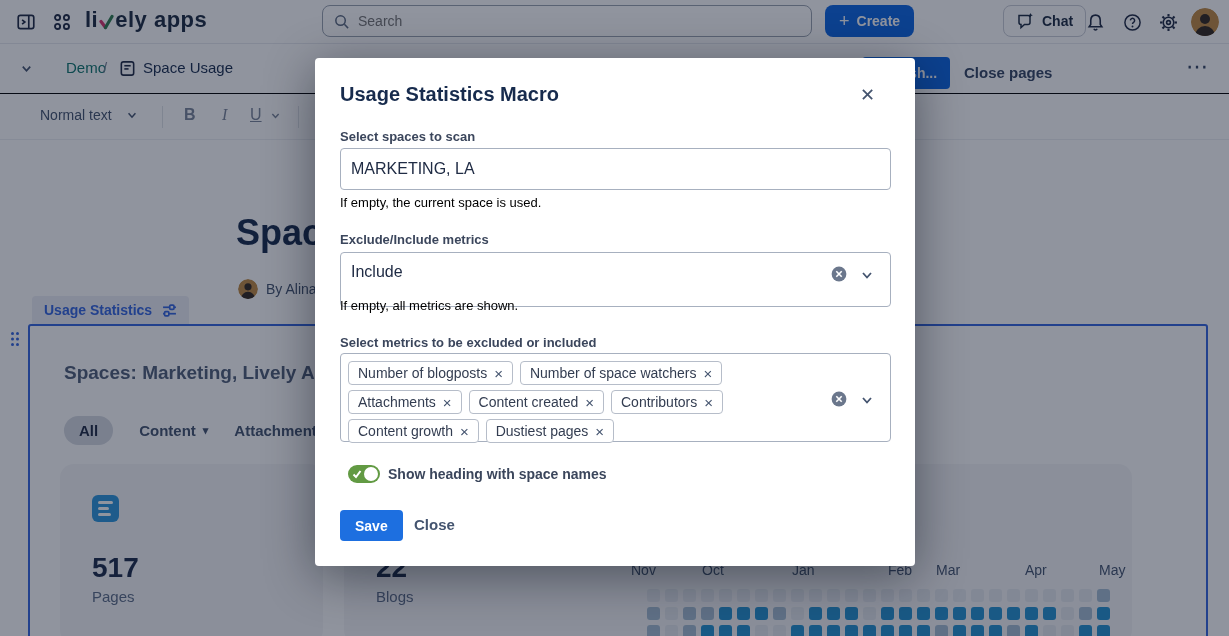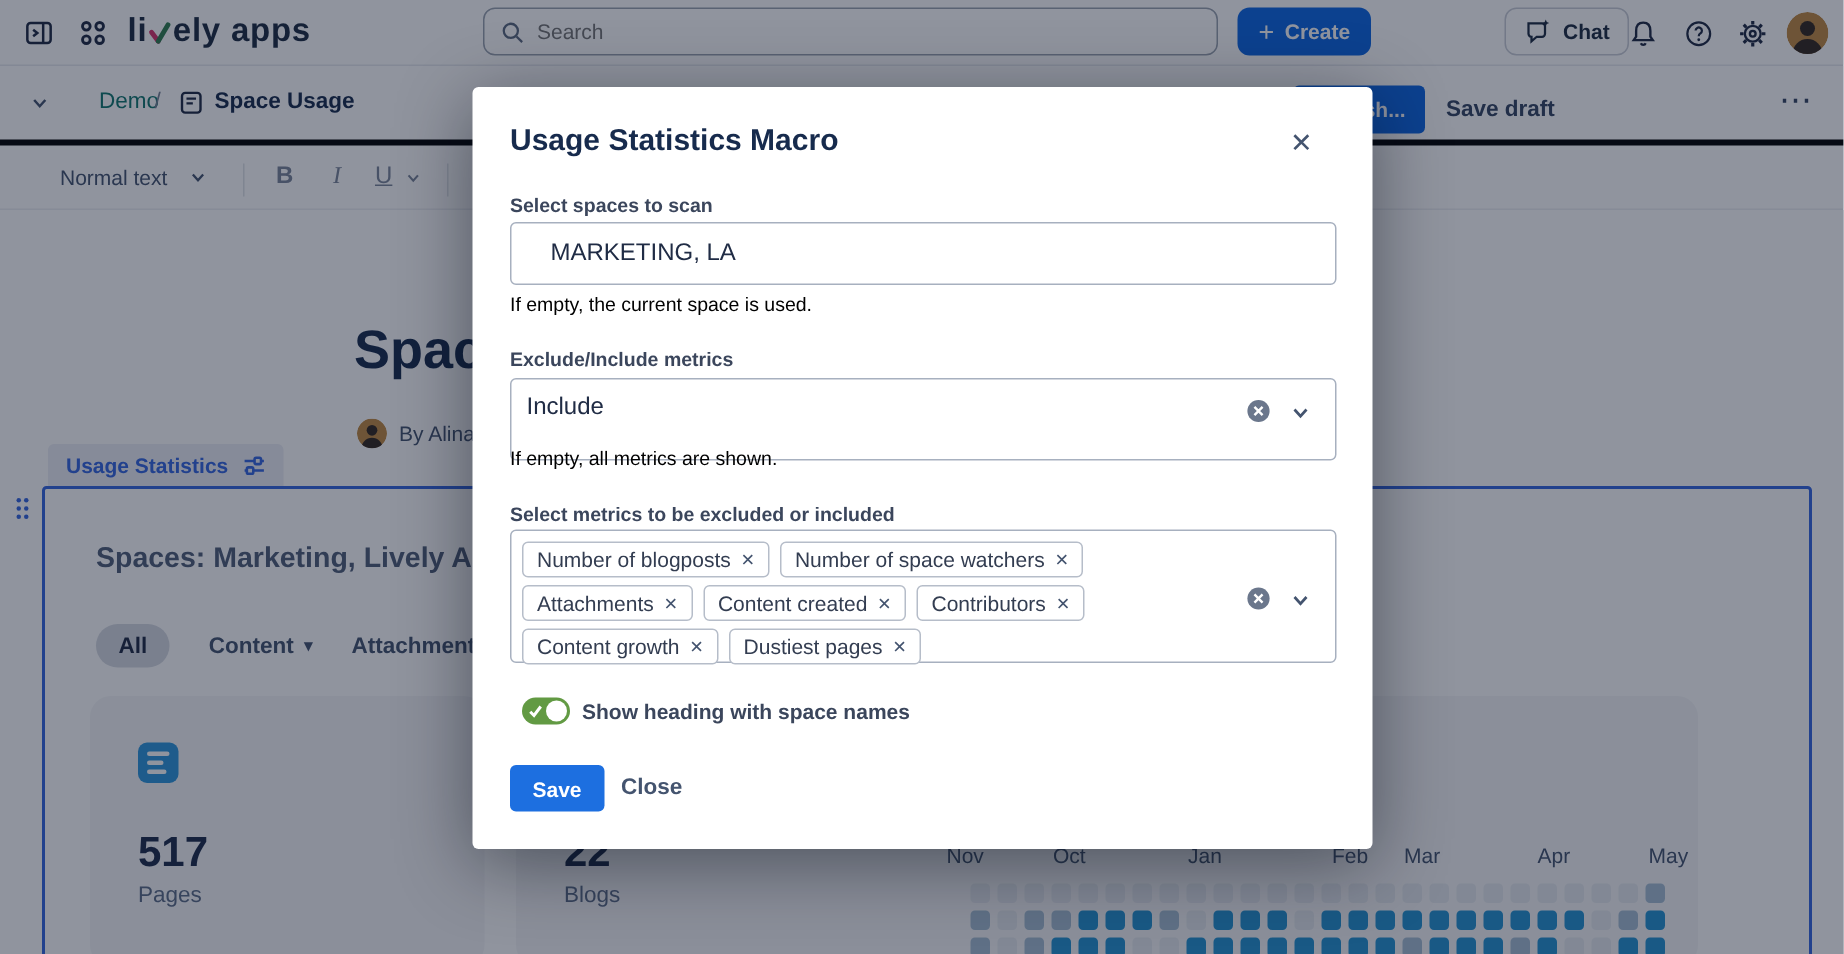--- a/index.html
+++ b/index.html
@@ -18,31 +18,31 @@
   .btn-create .plus { font-size:18px; font-weight:400; }
   .btn-chat { position:absolute; left:1003px; top:5px; height:32px; padding:0 12px; background:#fff; color:#1c2b42; border:1px solid #c9cdd6; border-radius:8px; font-size:14px; font-weight:700; display:flex; align-items:center; gap:7px; cursor:pointer; font-family:inherit; }
   .avatar { position:absolute; left:1191px; top:8px; width:28px; height:28px; border-radius:50%; overflow:hidden; cursor:pointer; }
 
   
   .crumbs { position:absolute; left:0; top:44px; width:1229px; height:49px; background:#fff; z-index:1; }
   .crumbs .chev { position:absolute; left:20px; top:18px; color:#44546f; cursor:pointer; }
   .crumb-demo { position:absolute; left:66px; top:15px; font-size:15px; color:#0f766e; cursor:pointer; }
   .crumb-sep { position:absolute; left:103px; top:15px; font-size:15px; color:#758195; }
   .crumb-doc { position:absolute; left:119px; top:16px; color:#1f2a44; }
-  .crumb-cur { position:absolute; left:143px; top:15px; font-size:15px; font-weight:700; color:#172b4d; cursor:pointer; }
+  .crumb-cur { position:absolute; left:143px; top:15px; font-size:15px; font-weight:400; color:#172b4d; cursor:pointer; }
   .btn-publish { position:absolute; left:862px; top:13px; height:32px; width:88px; background:#0c66e4; color:#fff; border:none; border-radius:4px; font-size:14px; font-weight:700; cursor:pointer; font-family:inherit; }
   .btn-closedraft { position:absolute; left:964px; top:20px; font-size:15px; font-weight:700; color:#344563; background:none; border:none; cursor:pointer; font-family:inherit; }
   .share-group { position:absolute; left:1062px; top:13px; height:33px; border:1px solid #c9cdd6; border-radius:4px; display:flex; align-items:center; }
   .share-main { display:flex; align-items:center; gap:7px; padding:0 12px; font-size:15px; font-weight:700; color:#172b4d; cursor:pointer; }
   .share-div { width:1px; height:33px; background:#c9cdd6; }
   .share-link { padding:0 10px; cursor:pointer; color:#1f2a44; }
   .btn-more { position:absolute; left:1186px; top:10px; font-size:22px; letter-spacing:1px; color:#344563; background:none; border:none; cursor:pointer; font-family:inherit; }
 
   
-  .toolbar { position:absolute; left:0; top:93px; width:1229px; height:47px; background:#fff; border-top:4px solid #000000; border-bottom:1px solid #eceef2; z-index:1; }
+  .toolbar { position:absolute; left:0; top:93px; width:1229px; height:47px; background:#fff; border-top:1px solid #000000; border-bottom:1px solid #eceef2; z-index:1; }
   .tb-style { position:absolute; left:40px; top:13px; display:flex; align-items:center; gap:14px; font-size:14px; color:#44546f; cursor:pointer; }
   .tb-sep { position:absolute; top:12px; width:1px; height:22px; background:#e0e3e8; }
   .tb-b { position:absolute; left:184px; top:12px; font-size:16px; font-weight:700; color:#7a8599; cursor:pointer; }
   .tb-i { position:absolute; left:222px; top:12px; font-size:16px; font-style:italic; font-family:"Liberation Serif", serif; color:#7a8599; cursor:pointer; }
   .tb-u { position:absolute; left:250px; top:12px; font-size:16px; text-decoration:underline; color:#7a8599; cursor:pointer; display:flex; gap:8px; align-items:center; }
 
   
   .page-title { position:absolute; left:236px; top:212px; font-size:36px; font-weight:700; color:#172b4d; }
   .byline { position:absolute; left:238px; top:279px; display:flex; align-items:center; gap:8px; font-size:14px; color:#44546f; }
   .byline .avatar-s { width:20px; height:20px; border-radius:50%; overflow:hidden; }
@@ -66,21 +66,21 @@
   .month { position:absolute; top:98px; font-size:14px; color:#44546f; }
   .cell { position:absolute; width:13px; height:13px; border-radius:3px; }
 
   
   .overlay { position:absolute; inset:0; background:rgba(12,22,44,0.46); z-index:5; }
   .modal { position:absolute; left:315px; top:58px; width:600px; height:508px; background:#fff; border-radius:4px; box-shadow:0 10px 50px rgba(3,8,20,.45); z-index:10; }
   .m-title { position:absolute; left:25px; top:25px; font-size:20px; font-weight:700; color:#172b4d; }
   .m-close { position:absolute; left:545px; top:26px; font-size:18px; color:#44546f; background:none; border:none; cursor:pointer; font-family:inherit; }
   .m-label { position:absolute; font-size:13px; font-weight:700; color:#3b465c; }
   .m-help { position:absolute; font-size:13px; color:#000000; }
-  .m-input { position:absolute; left:25px; width:551px; height:42px; border:1px solid #a7b0bf; border-radius:4px; font-size:16px; color:#202c45; padding:0 26px; font-family:inherit; outline:none; background:#fff; }
+  .m-input { position:absolute; left:25px; width:551px; height:42px; border:1px solid #a7b0bf; border-radius:4px; font-size:16px; color:#202c45; padding:0 10px; font-family:inherit; outline:none; background:#fff; }
   .m-selectbox { position:absolute; left:25px; width:551px; border:1px solid #a7b0bf; border-radius:4px; background:#fff; cursor:pointer; }
   .sel-value { position:absolute; left:10px; top:10px; font-size:16px; color:#202c45; }
   .clear-ic { position:absolute; cursor:pointer; }
   .chev-ic { position:absolute; cursor:pointer; color:#44546f; }
   .tagwrap { position:absolute; left:7px; top:7px; width:480px; display:flex; flex-wrap:wrap; gap:5px 7px; }
   .tag { display:flex; align-items:center; gap:7px; height:24px; border:1px solid #b6bdc9; border-radius:4px; padding:0 9px; font-size:14px; color:#333d51; background:#fff; cursor:default; }
   .tag .tx { color:#44546f; cursor:pointer; font-size:15px; }
   .toggle-row { position:absolute; left:33px; top:407px; display:flex; align-items:center; gap:8px; }
   .toggle { width:32px; height:18px; border-radius:10px; background:#629a43; position:relative; cursor:pointer; }
   .toggle .knob { position:absolute; right:2px; top:2px; width:14px; height:14px; background:#fff; border-radius:50%; }
@@ -186,21 +186,21 @@
   <span class="crumb-sep">/</span>
   <span class="crumb-doc">
       <svg width="17" height="17" viewBox="0 0 16 16" fill="none" stroke="currentColor" stroke-width="1.5">
         <rect x="2.2" y="1.8" width="11.6" height="12.4" rx="2"></rect>
         <line x1="5" y1="5.4" x2="11" y2="5.4"></line>
         <line x1="5" y1="8.4" x2="9" y2="8.4"></line>
       </svg>
     </span>
   <span class="crumb-cur">Space Usage</span>
   <button class="btn-publish">Publish...</button>
-  <button class="btn-closedraft">Save draft</button>
+  <button class="btn-closedraft">Close pages</button>
   <button class="btn-more">⋯</button>
 </div>
 
 <div class="toolbar">
   <span class="tb-style">
     <span>Normal text</span>
     <span>
         <svg width="12" height="12" viewBox="0 0 14 14" fill="none" stroke="currentColor" stroke-width="1.8">
           <polyline points="3,5 7,9.5 11,5"></polyline>
         </svg>

